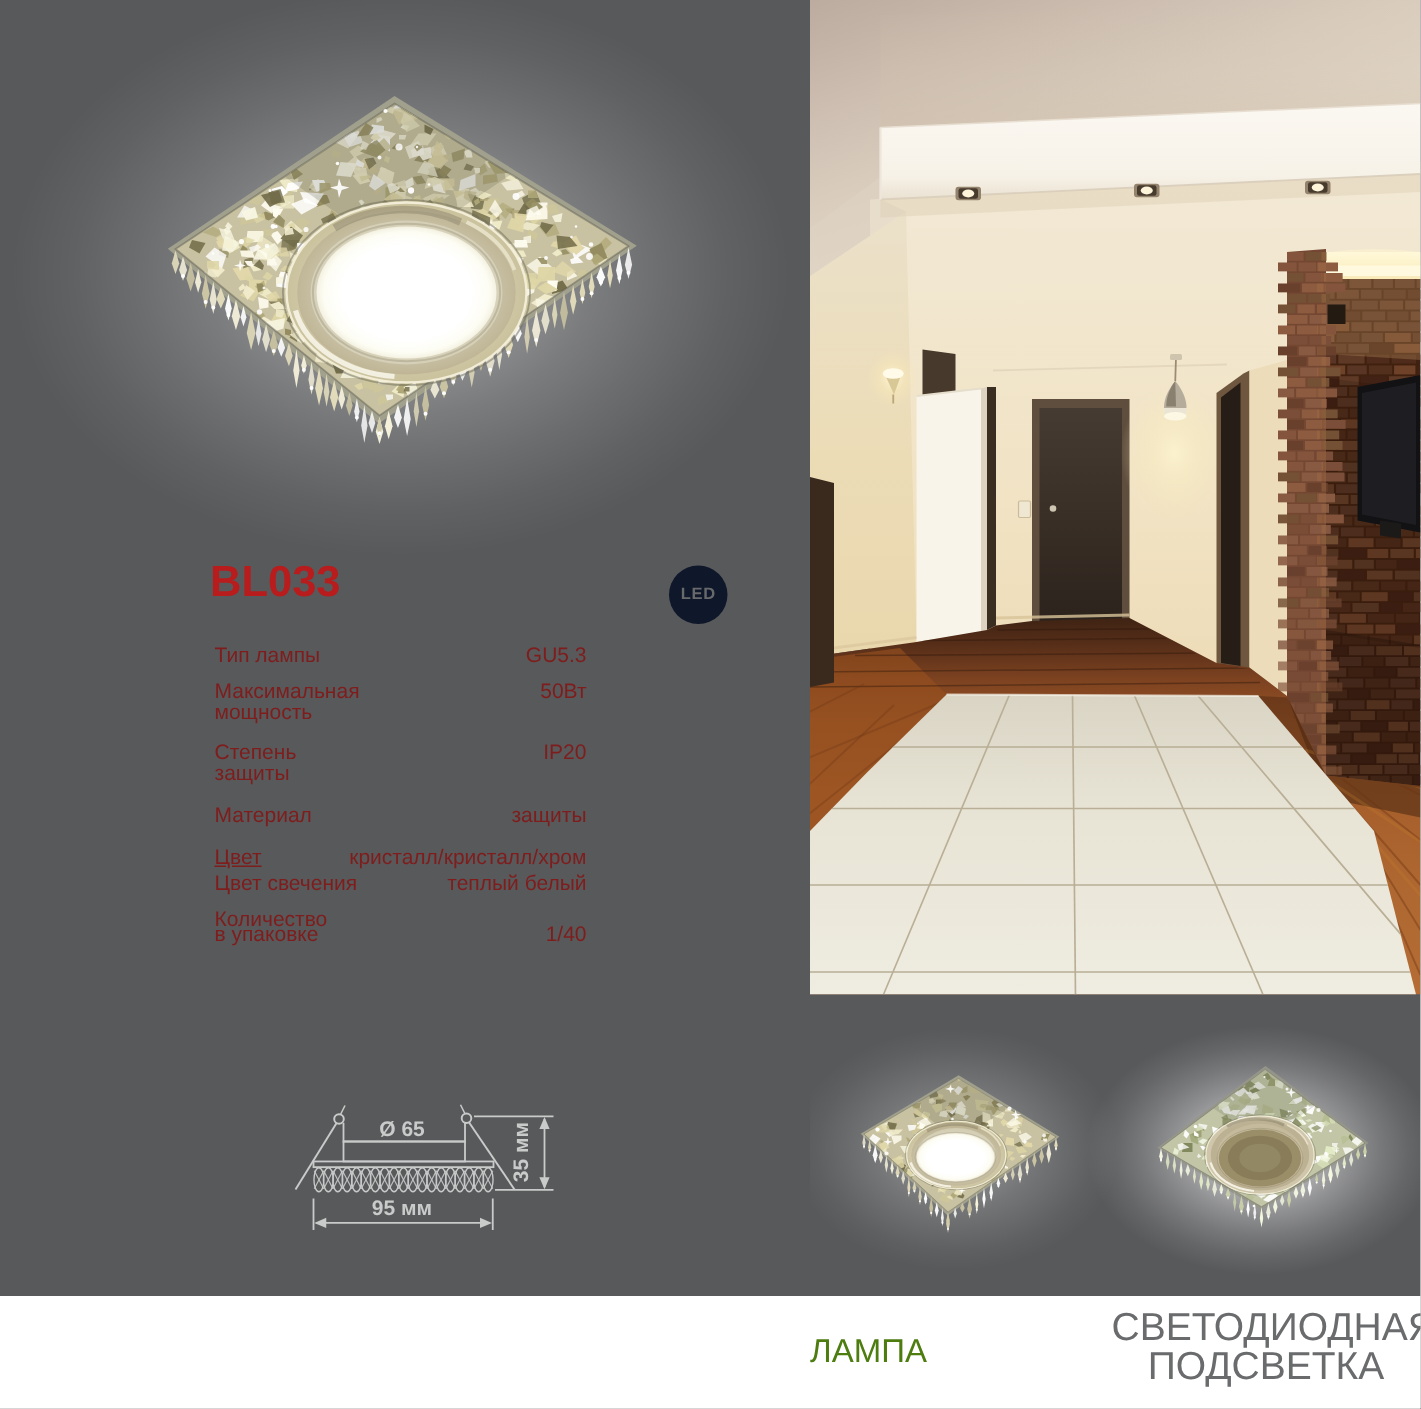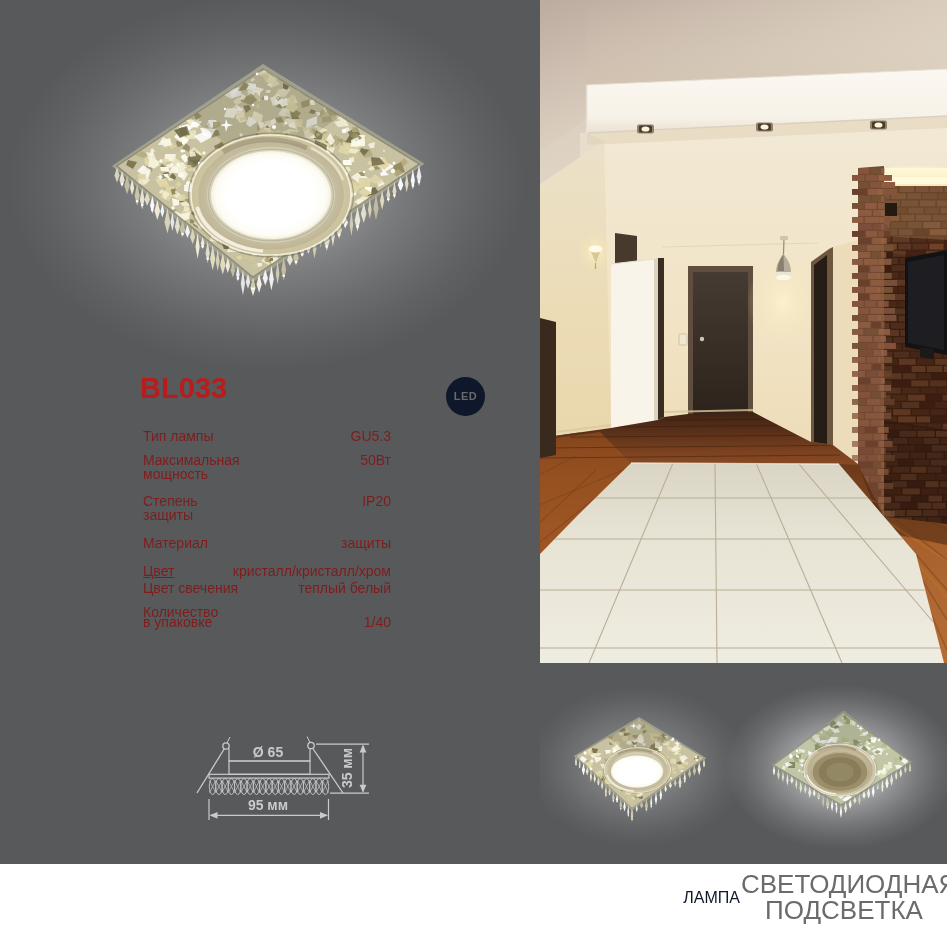--- a/index.html
+++ b/index.html
@@ -1715,15 +1715,15 @@
     <ellipse cx="300" cy="109" rx="28.6" ry="19.8" fill="none" stroke="#8d8468" stroke-width="0.6" opacity="0.45"></ellipse>
     <ellipse cx="300" cy="107" rx="36" ry="26" fill="none" stroke="#f4efda" stroke-width="0.7" opacity="0.95"></ellipse>
     <path d="M267,112 A34,24 0 0 0 296,131" fill="none" stroke="#fcfaf0" stroke-width="1.5" opacity="0.8"></path>
     <path d="M318,87 A33,24 0 0 1 332,100" fill="none" stroke="#f6f2e0" stroke-width="1.1" opacity="0.6"></path>
     <path d="M278,88 A32,23 0 0 1 316,87" fill="none" stroke="#7a745c" stroke-width="2.1" opacity="0.4"></path>
     <ellipse cx="300" cy="109" rx="27.5" ry="19" fill="#9a8e68"></ellipse>
     <ellipse cx="300" cy="109" rx="21.4" ry="14.8" fill="#887d58"></ellipse>
     <ellipse cx="300" cy="109" rx="13.8" ry="9.5" fill="#948966" opacity="0.9"></ellipse>
   </svg>
 
-<div class="abs" style="left:540px;top:890px;width:200px;text-align:right;font-size:16px;color:#0f172a;line-height:1;">ЛАМПА</div>
+<div class="abs" style="left:540px;top:890px;width:200px;text-align:left;font-size:22px;color:#4d7c0f;line-height:1;">ЛАМПА</div>
 
 <div class="abs" style="left:741px;top:871px;width:206px;text-align:center;font-size:26px;color:#6a6b6d;line-height:26px;">СВЕТОДИОДНАЯ<br>ПОДСВЕТКА</div>
 
 </body></html>

